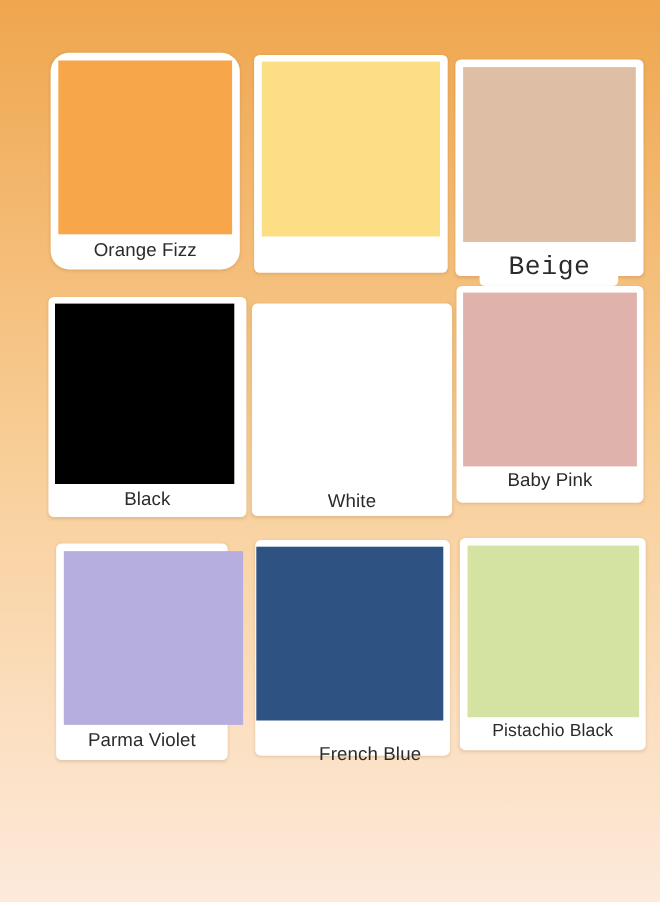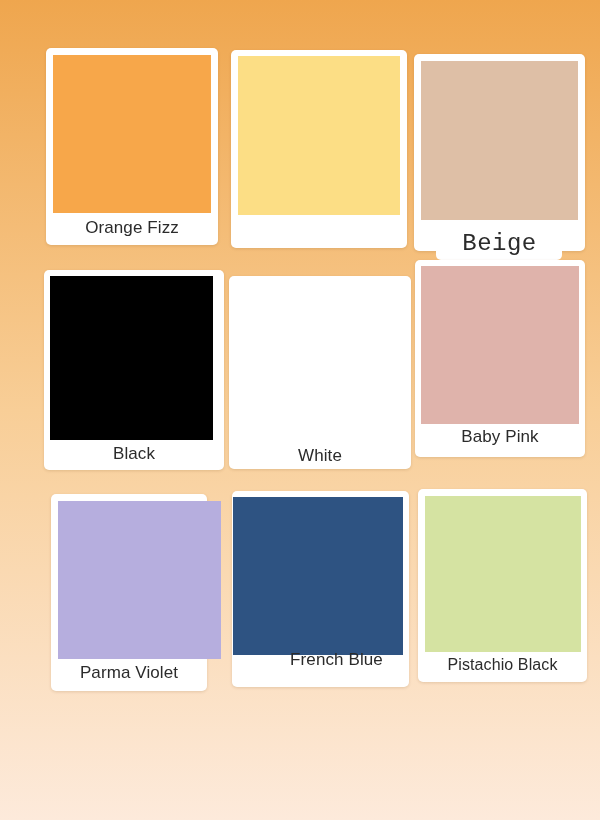--- a/index.html
+++ b/index.html
@@ -66,21 +66,21 @@
     position: absolute;
     background: #ffffff;
     border-radius: 0 0 5px 5px;
   }
 </style>
 </head>
 <body>
 
 <div id="palette-board" style="background: linear-gradient(rgb(239, 166, 78) 0%, rgb(248, 206, 151) 50%, rgb(253, 234, 219) 100%);">
 
-  <div class="swatch-card" style="left:46px; top:48px; width:172px; height:197px;">
+  <div class="swatch-card" style="left:46px; top:48px; width:172px; height:197px;border-radius:17px;">
     <span class="swatch-chip" style="left:7px; top:7px; width:158px; height:158px; background:#F7A74A;"></span>
     <span class="swatch-label" style="top:170px;">Orange Fizz</span>
   </div>
 
   <div class="swatch-card" style="left:231px; top:50px; width:176px; height:198px;">
     <span class="swatch-chip" style="left:7px; top:6px; width:162px; height:159px; background:#FCDE85;"></span>
   </div>
 
   <div class="swatch-card" style="left:414px; top:54px; width:171px; height:197px;">
     <span class="card-tab" style="left:22px; top:190px; width:126px; height:16px;"></span>
@@ -103,21 +103,21 @@
     <span class="swatch-label" style="top:167px;">Baby Pink</span>
   </div>
 
   <div class="swatch-card" style="left:51px; top:494px; width:156px; height:197px;padding-left:32px;">
     <span class="swatch-chip" style="left:7px; top:7px; width:163px; height:158px; background:#B6AEDE;"></span>
     <span class="swatch-label" style="top:169px;">Parma Violet</span>
   </div>
 
   <div class="swatch-card" style="left:232px; top:491px; width:177px; height:196px;">
     <span class="swatch-chip" style="left:1px; top:6px; width:170px; height:158px; background:#2E5382;"></span>
-    <span class="swatch-label" style="top:159px;padding-left:32px;">French Blue</span>
+    <span class="swatch-label" style="top:185px;padding-left:32px;">French Blue</span>
   </div>
 
   <div class="swatch-card" style="left:418px; top:489px; width:169px; height:193px;">
     <span class="swatch-chip" style="left:7px; top:7px; width:156px; height:156px; background:#D5E3A2;"></span>
     <span class="swatch-label" style="top:167px; font-size:16px;">Pistachio Black</span>
   </div>
 
 </div>
 
 </body></html>

